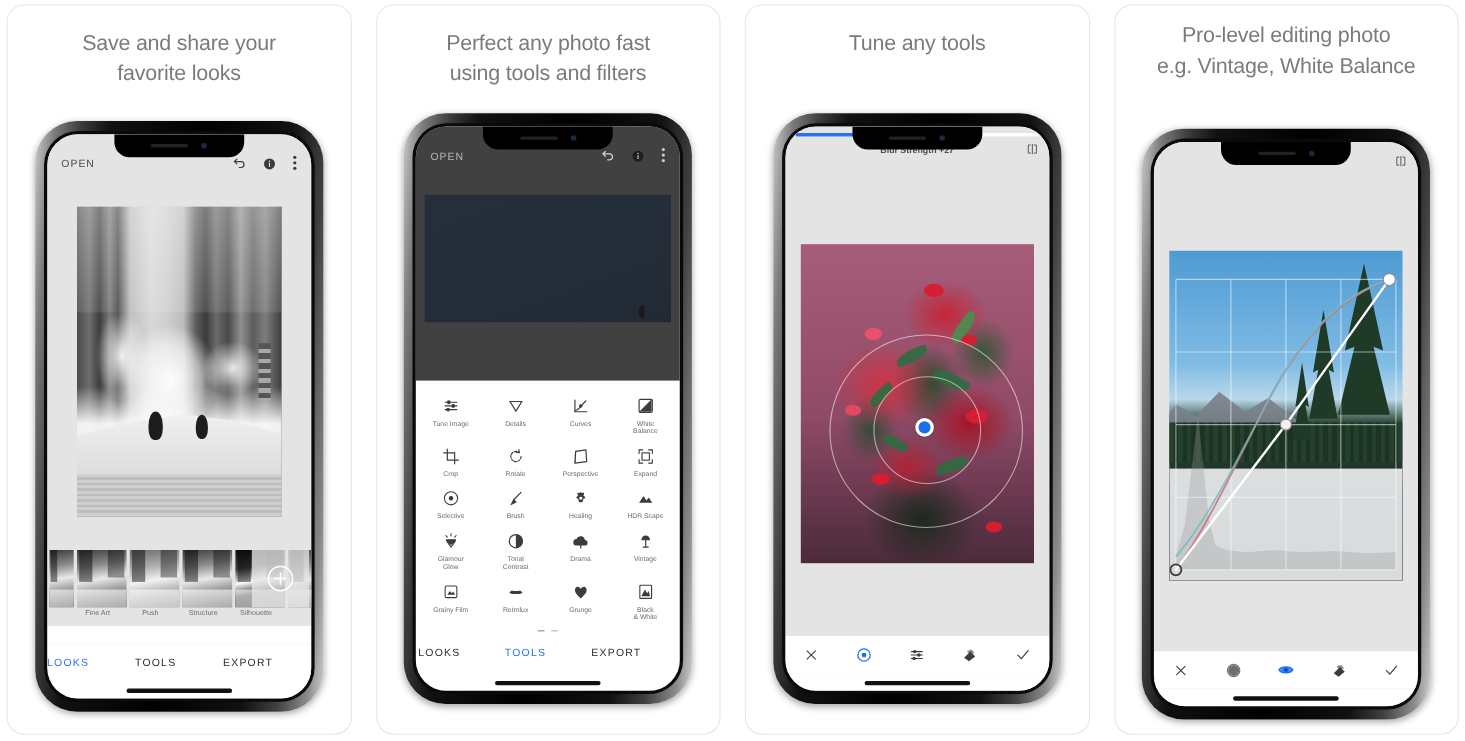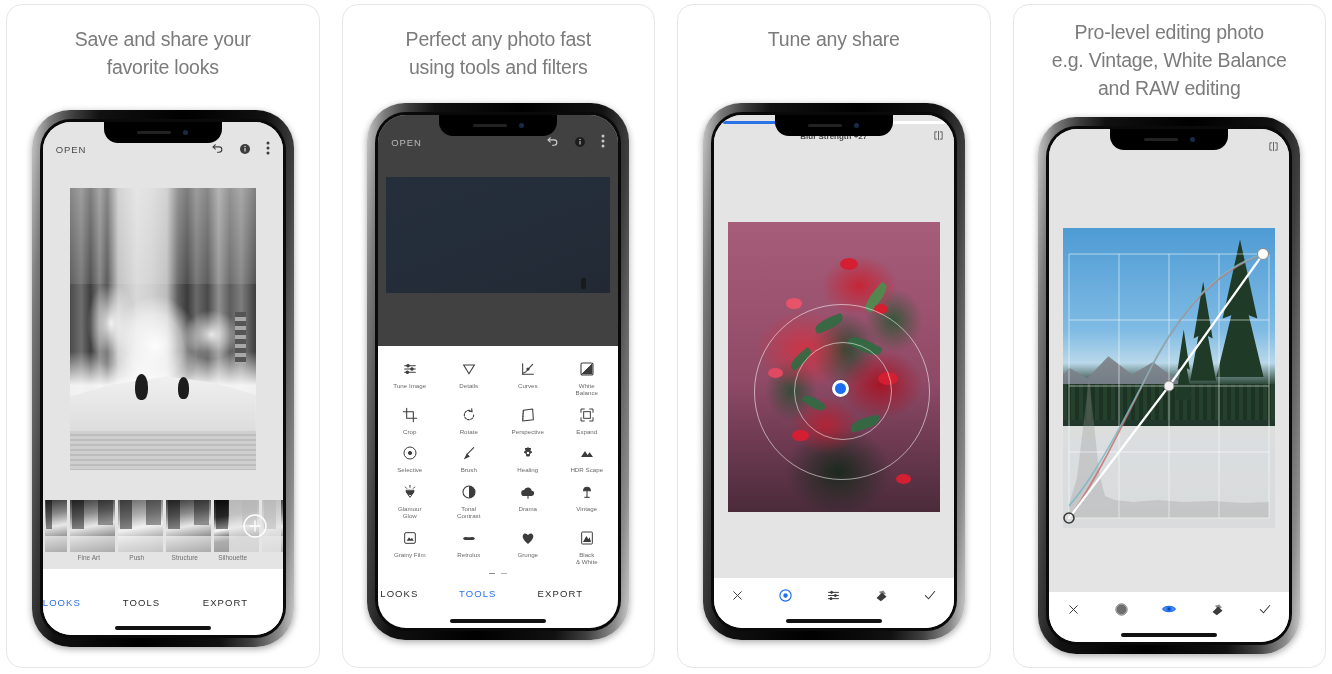--- a/index.html
+++ b/index.html
@@ -776,21 +776,21 @@
             </div>
           </div>
           <div class="homebar"></div>
         </div>
       </div>
     </div>
   </div>
 
   <div class="panel">
     <div class="caption">
-      <div>Tune any share</div>
+      <div>Tune any tools</div>
     </div>
 
     <div class="phone p3">
       <div class="bezel">
         <div class="screen">
           <div class="notch">
             <span class="grille"></span>
             <span class="cam"></span>
           </div>
 
@@ -868,21 +868,20 @@
           <div class="homebar"></div>
         </div>
       </div>
     </div>
   </div>
 
   <div class="panel">
     <div class="caption three">
       <div>Pro-level editing photo</div>
       <div>e.g. Vintage, White Balance</div>
-      <div>and RAW editing</div>
     </div>
 
     <div class="phone p4">
       <div class="bezel">
         <div class="screen">
           <div class="notch">
             <span class="grille"></span>
             <span class="cam"></span>
           </div>
 

